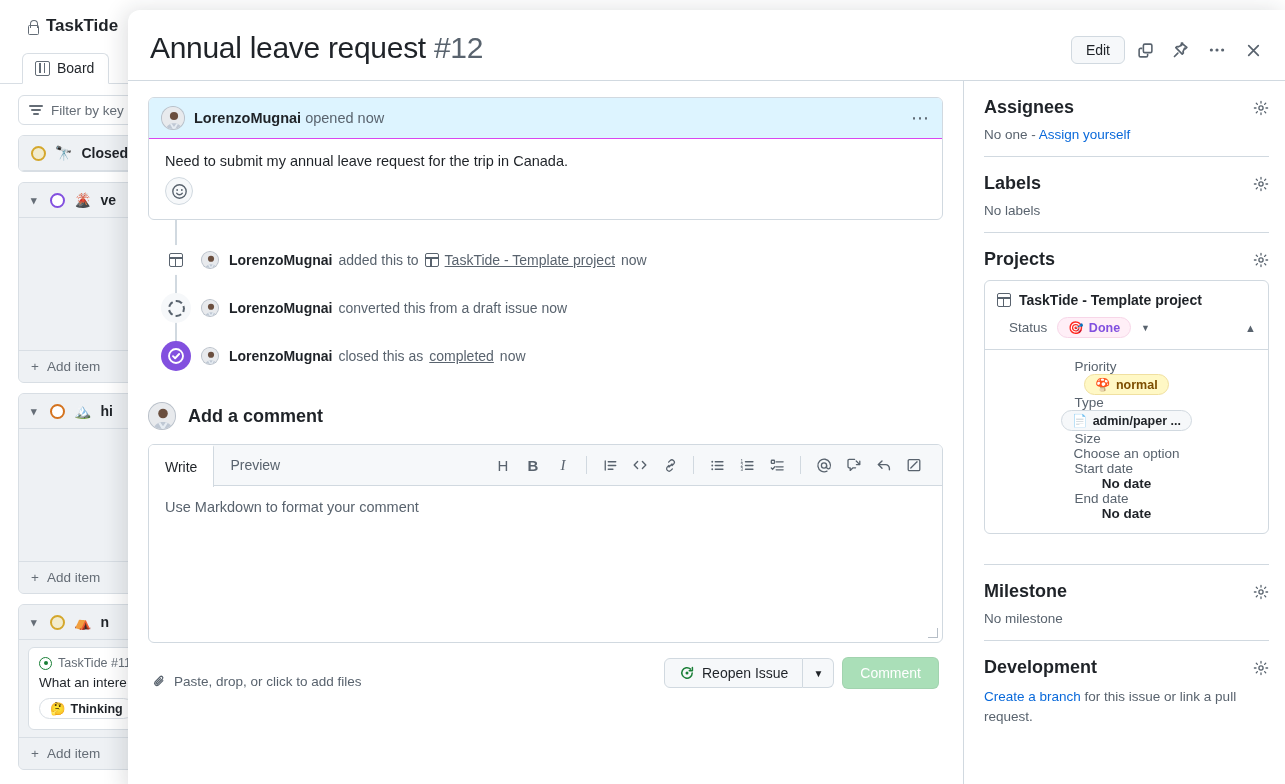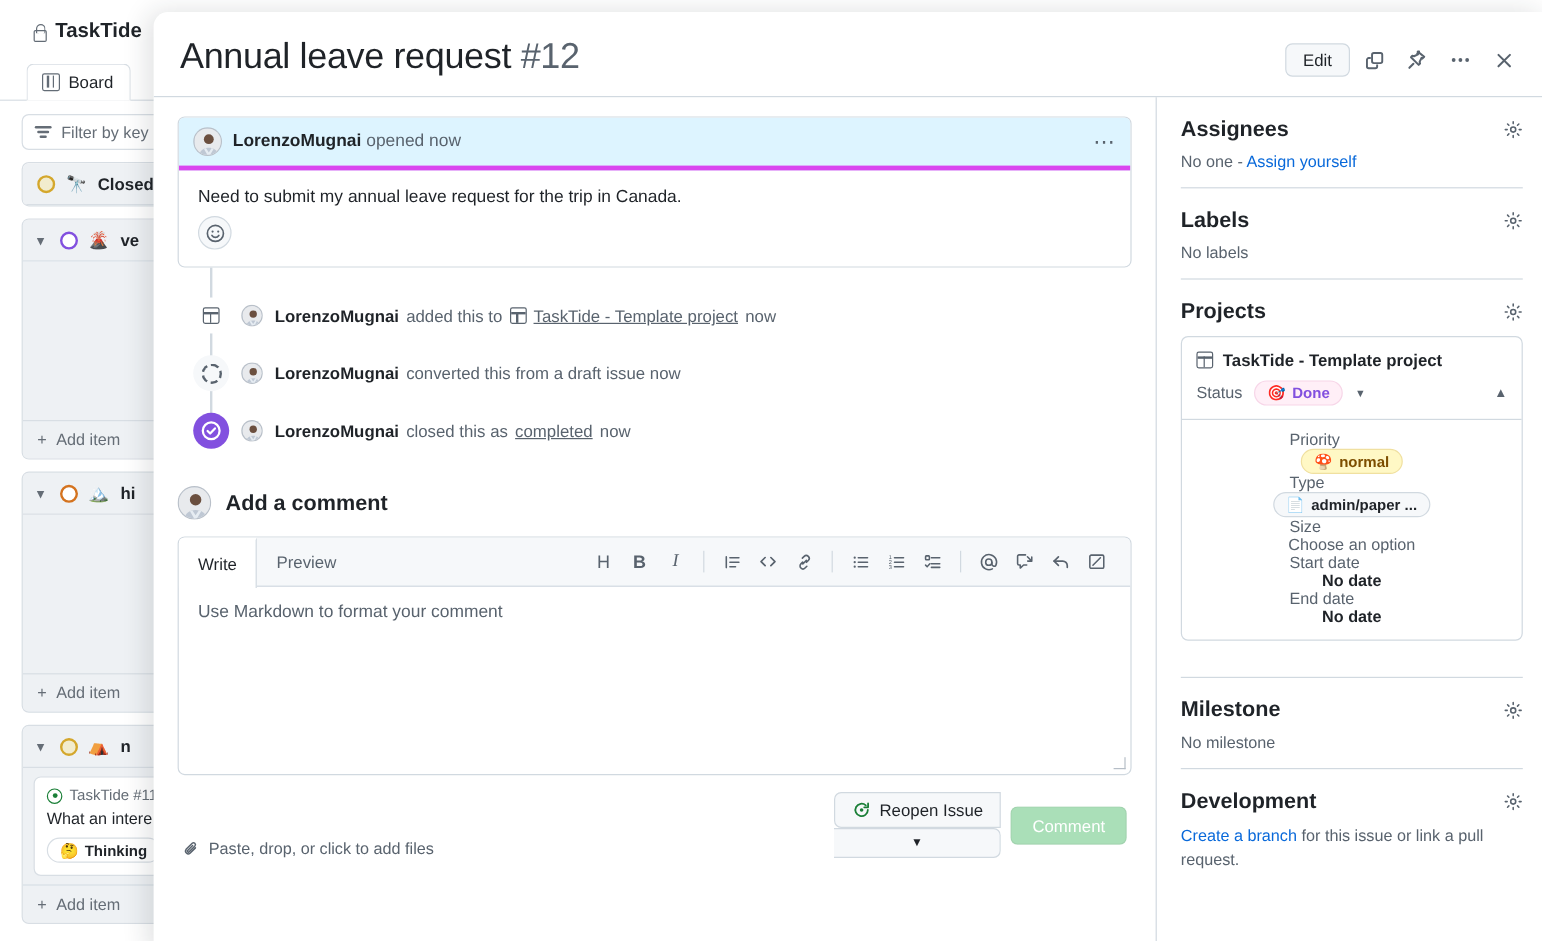--- a/index.html
+++ b/index.html
@@ -152,21 +152,21 @@
   }
   .m-rule { height: 1px; background: #d1d9e0; margin: 14px 0 0 0; }
 
   .m-body { flex: 1; display: flex; min-height: 0; }
   .m-main { width: 835px; padding: 16px 20px 0 20px; }
   .m-side { flex: 1; border-left: 1px solid #d1d9e0; padding: 14px 16px 0 20px; }
 
   
   .c-card { border: 1px solid #d1d9e0; border-radius: 6px; overflow: hidden; }
   .c-head {
-    background: #ddf4ff; border-bottom: 4px solid #d946ef;
+    background: #ddf4ff; border-bottom: 1px solid #d946ef;
     display: flex; align-items: center; gap: 9px; padding: 8px 12px;
   }
   .c-head .nm { font-size: 14.5px; color: #1f2328; }
   .c-head .mut { color: #59636e; }
   .c-head .sp { margin-left: auto; color: #59636e; font-size: 18px; letter-spacing: 1px; cursor: pointer; }
   .c-text { padding: 14px 16px 4px 16px; font-size: 14.5px; color: #1f2328; }
   .c-react { padding: 4px 16px 14px 16px; }
   .react-btn {
     width: 28px; height: 28px; border-radius: 50%; border: 1px solid #d1d9e0;
     background: #f6f8fa; display: flex; align-items: center; justify-content: center;
@@ -251,21 +251,21 @@
   .s-hd { display: flex; align-items: center; }
   .s-hd h4 { margin: 0; font-size: 18px; font-weight: bold; color: #1f2328; }
   .s-gear { margin-left: auto; color: #59636e; cursor: pointer; display:flex; }
   .s-val { margin-top: 9px; font-size: 13.5px; color: #59636e; }
   .s-val a { color: #0969da; text-decoration: none; cursor: pointer; }
   .s-div { height: 1px; background: #d1d9e0; margin: 0 0 14px 0; }
   .pj-card { border: 1px solid #d1d9e0; border-radius: 6px; margin-top: 10px; }
   .pj-top { padding: 11px 12px 11px 12px; border-bottom: 1px solid #d1d9e0; }
   .pj-name { display: flex; align-items: center; gap: 8px; font-size: 14px; font-weight: bold; color: #1f2328; }
   .pj-status { display: flex; align-items: center; gap: 10px; margin-top: 9px; }
-  .pj-status .lbl { font-size: 13.5px; color: #59636e; }
+  .pj-status .lbl { font-size: 13.5px; color: #59636e; margin-left: 12px; }
   .pill {
     display: inline-flex; align-items: center; gap: 5px; border-radius: 999px;
     padding: 2px 10px; font-size: 12.5px; font-weight: bold; white-space: nowrap;
   }
   .pill.done  { background: #ffeff7; color: #8250df; border: 1px solid #f7d6e8; }
   .pill.normal{ background: #fff8c5; color: #7d4e00; border: 1px solid #f0e0a0; }
   .pill.type  { background: #f6f8fa; color: #1f2328; border: 1px solid #d1d9e0; }
   .caret { color: #59636e; font-size: 9px; }
   .pj-collapse { margin-left: auto; color: #59636e; font-size: 11px; cursor: pointer; }
   .pj-fields { padding: 9px 12px 12px 12px; }
@@ -602,21 +602,21 @@
       </div>
 
       <div class="footer">
         <div class="f-left">
           <svg width="15" height="15" viewBox="0 0 16 16" fill="none" stroke="currentColor" stroke-width="1.3" stroke-linecap="round">
             <path d="M11.6 7 6.8 11.8a2.5 2.5 0 0 1-3.5-3.5l5.4-5.4a1.7 1.7 0 0 1 2.4 2.4L5.7 10.7a0.9 0.9 0 0 1-1.2-1.2l4.6-4.6"></path>
           </svg>
           <span>Paste, drop, or click to add files</span>
         </div>
         <div class="f-right">
-          <div style="display:flex;flex-direction:column;">
+          <div style="display:flex;">
             <button class="btn-reopen">
               <svg width="16" height="16" viewBox="0 0 16 16" fill="none" stroke="#1a7f37" stroke-width="1.5" stroke-linecap="round" stroke-linejoin="round">
                 <path d="M13.2 8a5.2 5.2 0 1 1-1.7-3.9"></path>
                   <path d="M13.4 2.6v3.2h-3.2"></path>
                 <circle cx="8" cy="8" r="1.5" fill="#1a7f37" stroke="none"></circle>
               </svg>
               <span>Reopen Issue</span>
             </button>
             <button class="btn-reopen-caret">▼</button>
           </div>

